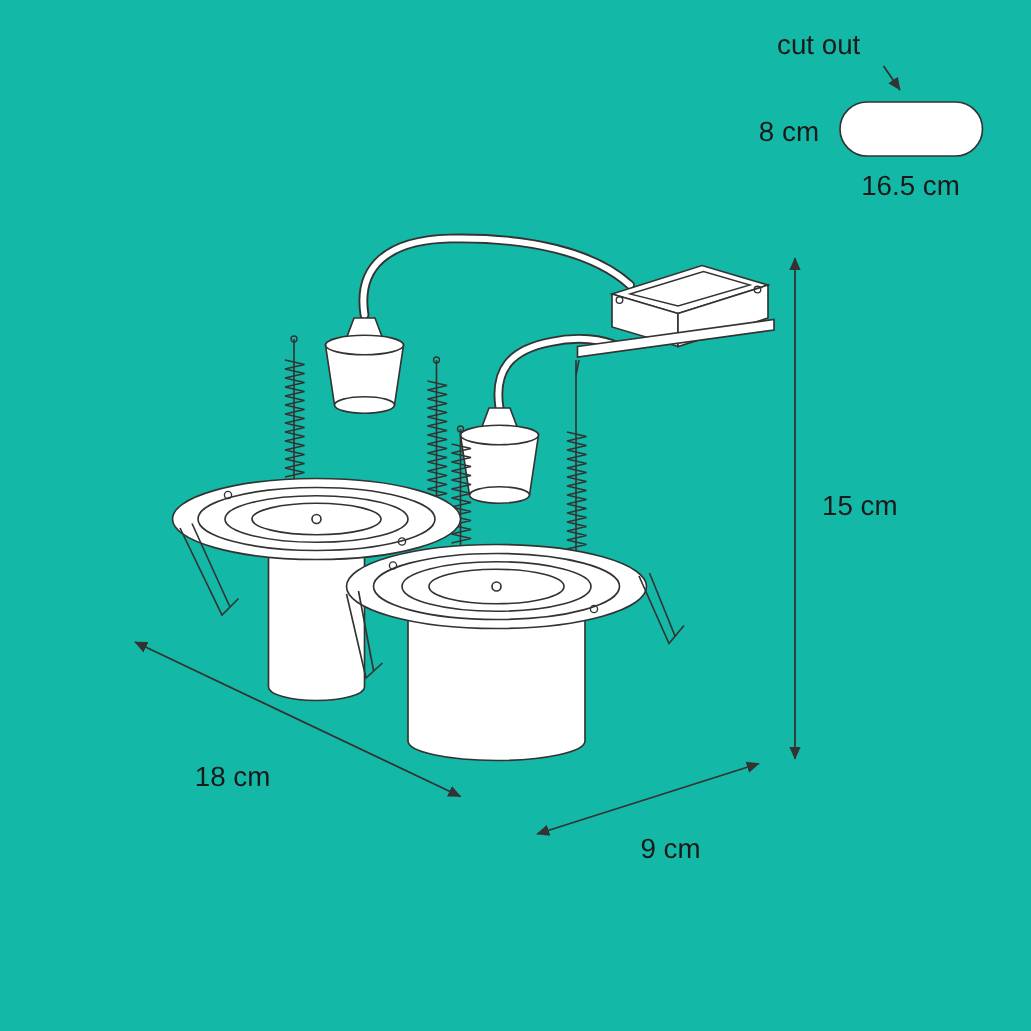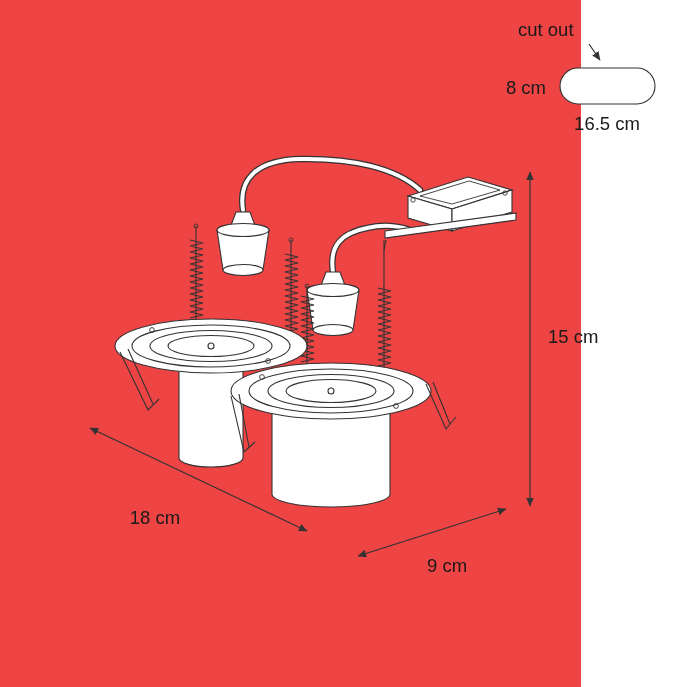--- a/index.html
+++ b/index.html
@@ -2,23 +2,23 @@
 <html><head>
 <meta charset="utf-8">
 <style>
   html, body {
     margin: 0;
     padding: 0;
     background: #ffffff;
   }
   .canvas {
     position: relative;
-    width: 581px;
+    width: 687px;
     height: 687px;
-    background: #ef4444;
+    background: #14b8a6;
     font-family: "Liberation Sans", sans-serif;
   }
   svg { display: block; }
   .ln   { stroke: #333333; stroke-width: 1.1; fill: none; }
   .lnf  { stroke: #333333; stroke-width: 1.1; fill: #ffffff; }
   .thin { stroke: #333333; stroke-width: 0.9; fill: none; }
   .cable-outer { stroke: #333333; stroke-width: 6.5; fill: none; stroke-linecap: round; }
   .cable-inner { stroke: #ffffff; stroke-width: 4;   fill: none; stroke-linecap: round; }
   .coil { stroke: #333333; stroke-width: 1.05; fill: none; }
   .dim  { stroke: #333333; stroke-width: 1.2; fill: none; }

